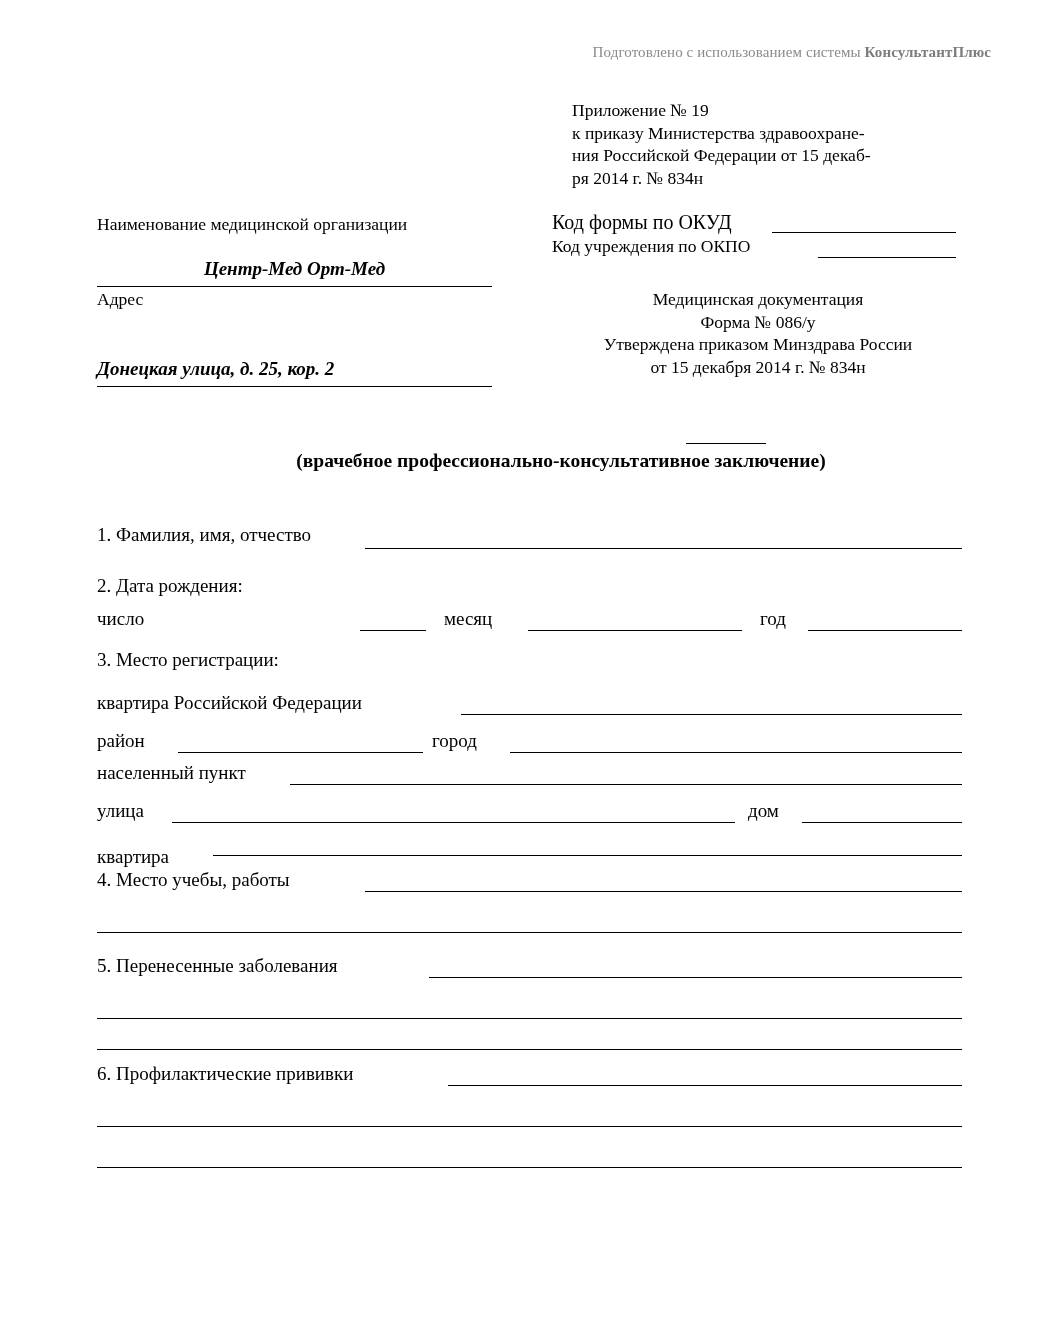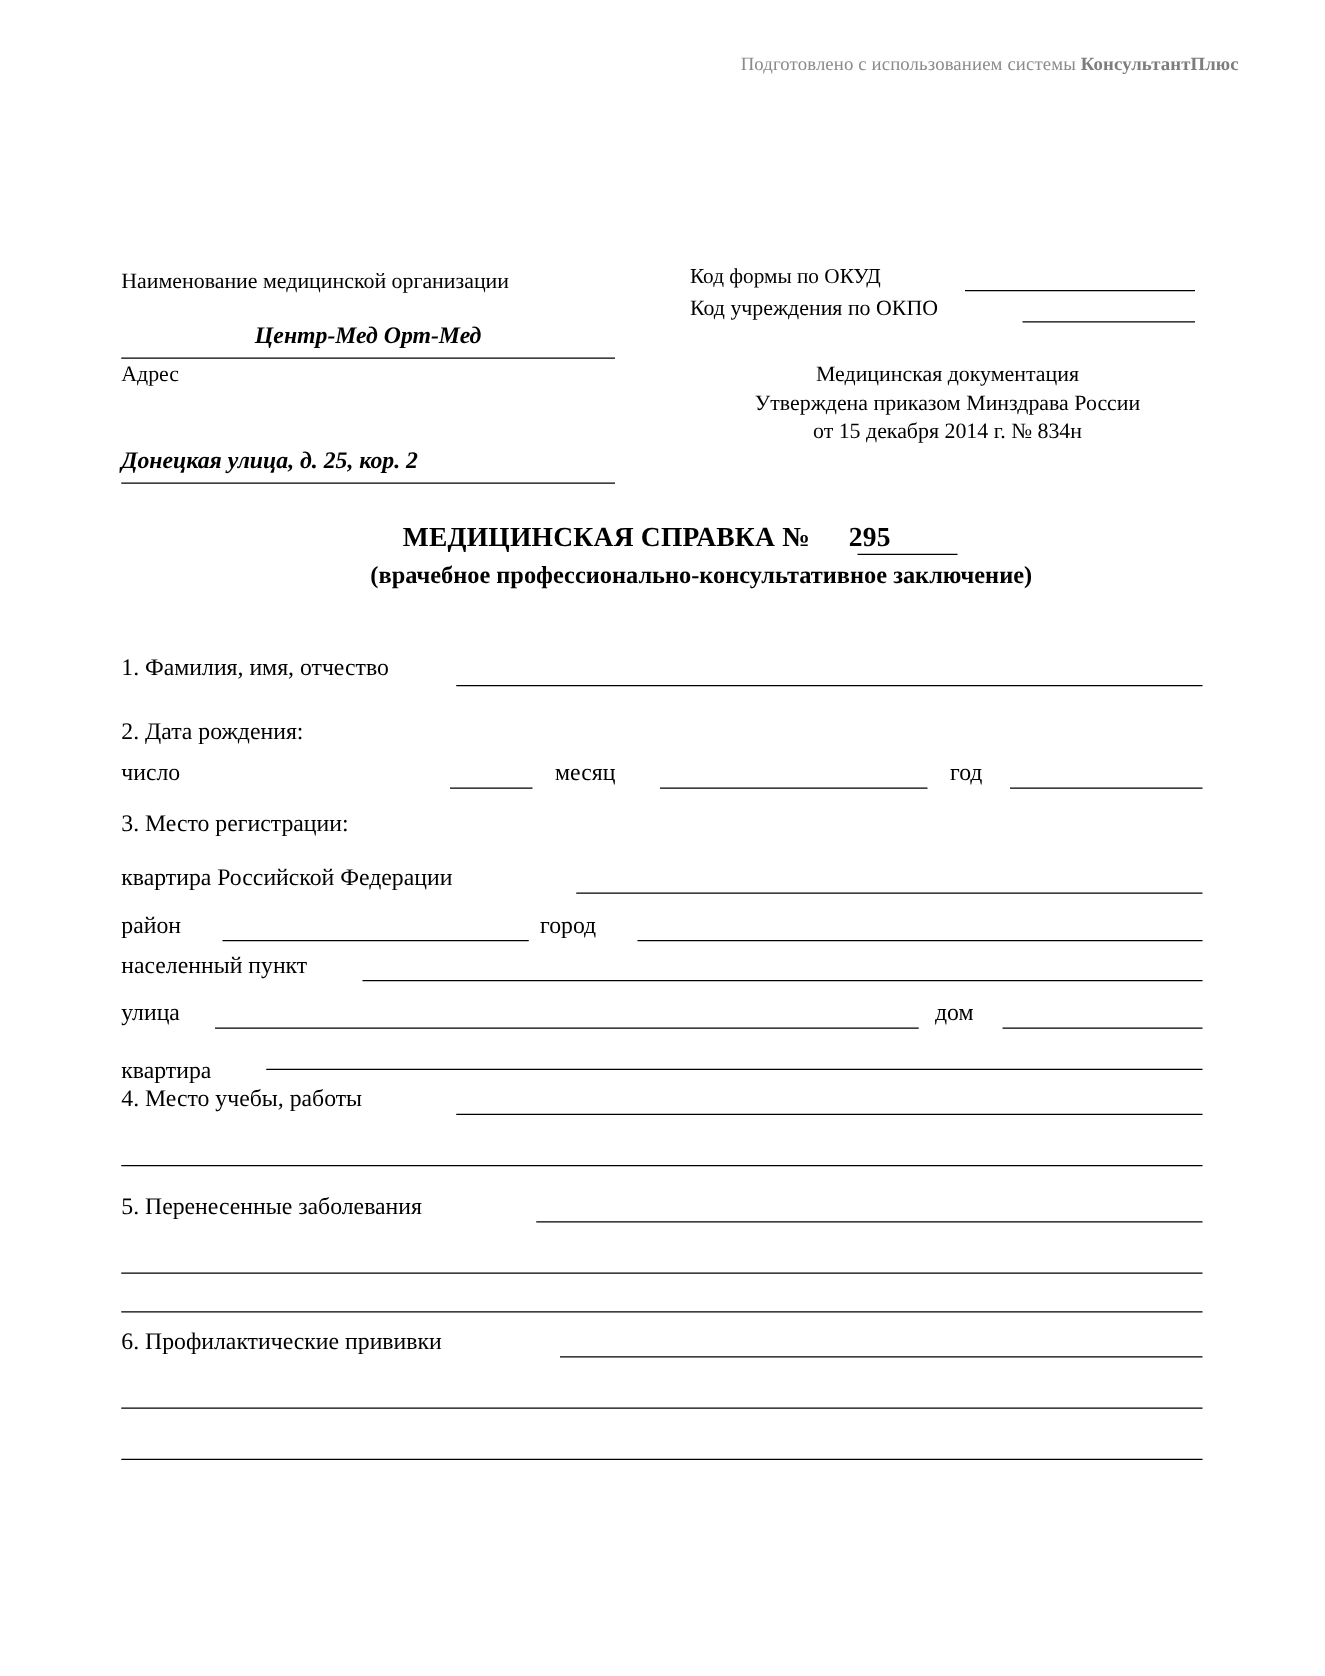--- a/index.html
+++ b/index.html
@@ -67,21 +67,21 @@
     top: 358px;
     left: 97px;
     width: 395px;
     text-align: left;
     font-size: 19px;
     font-weight: bold;
     font-style: italic;
   }
 
   
-  .code-okud { top: 211px; left: 552px; font-size: 17px; }
+  .code-okud { top: 211px; left: 552px; font-size: 20px; }
   .code-okpo { top: 236px; left: 552px; font-size: 17.5px; }
 
   .meddoc {
     top: 288px;
     left: 552px;
     width: 412px;
     text-align: center;
     font-size: 17.5px;
     line-height: 22.5px;
   }
@@ -124,46 +124,50 @@
 </style>
 </head>
 <body>
 
 <div id="page">
 
   <div class="abs consultant">
     <span>Подготовлено с использованием системы </span><b>КонсультантПлюс</b>
   </div>
 
+  <div class="abs appendix">
+    <div>Приложение № 19</div>
+    <div>к приказу Министерства здравоохране-</div>
+    <div>ния Российской Федерации от 15 декаб-</div>
+    <div>ря 2014 г. № 834н</div>
+  </div>
 
   <div class="abs org-label">Наименование медицинской организации</div>
   <div class="abs org-value">Центр-Мед Орт-Мед</div>
   <div class="rule" style="left:97px; top:286px; width:395px;"></div>
 
   <div class="abs addr-label">Адрес</div>
   <div class="abs addr-value">Донецкая улица, д. 25, кор. 2</div>
   <div class="rule" style="left:97px; top:386px; width:395px;"></div>
 
   <div class="abs code-okud">Код формы по ОКУД</div>
   <div class="abs" style="top:211px; left:772px; width:184px; font-size:17.5px;"></div>
   <div class="rule thin" style="left:772px; top:232px; width:184px;"></div>
 
   <div class="abs code-okpo">Код учреждения по ОКПО</div>
   <div class="abs" style="top:236px; left:818px; width:138px; font-size:17.5px;"></div>
   <div class="rule thin" style="left:818px; top:257px; width:138px;"></div>
 
   <div class="abs meddoc">
     <div>Медицинская документация</div>
+    <div>Форма № 086/у</div>
     <div>Утверждена приказом Минздрава России</div>
     <div>от 15 декабря 2014 г. № 834н</div>
   </div>
 
-  <div class="abs title1">
-    <span>МЕДИЦИНСКАЯ СПРАВКА № </span><span class="num">295</span>
-  </div>
   <div class="rule" style="left:686px; top:443px; width:80px;"></div>
   <div class="abs title2">(врачебное профессионально-консультативное заключение)</div>
 
   <div class="abs fld" style="top:524px; left:97px;">1. Фамилия, имя, отчество</div>
   <div class="abs" style="top:524px; left:372px; width:588px; font-size:19px;"></div>
   <div class="rule" style="left:365px; top:548px; width:597px;"></div>
 
   <div class="abs fld" style="top:575px; left:97px;">2. Дата рождения:</div>
 
   <div class="abs fld" style="top:608px; left:97px;">число</div>

